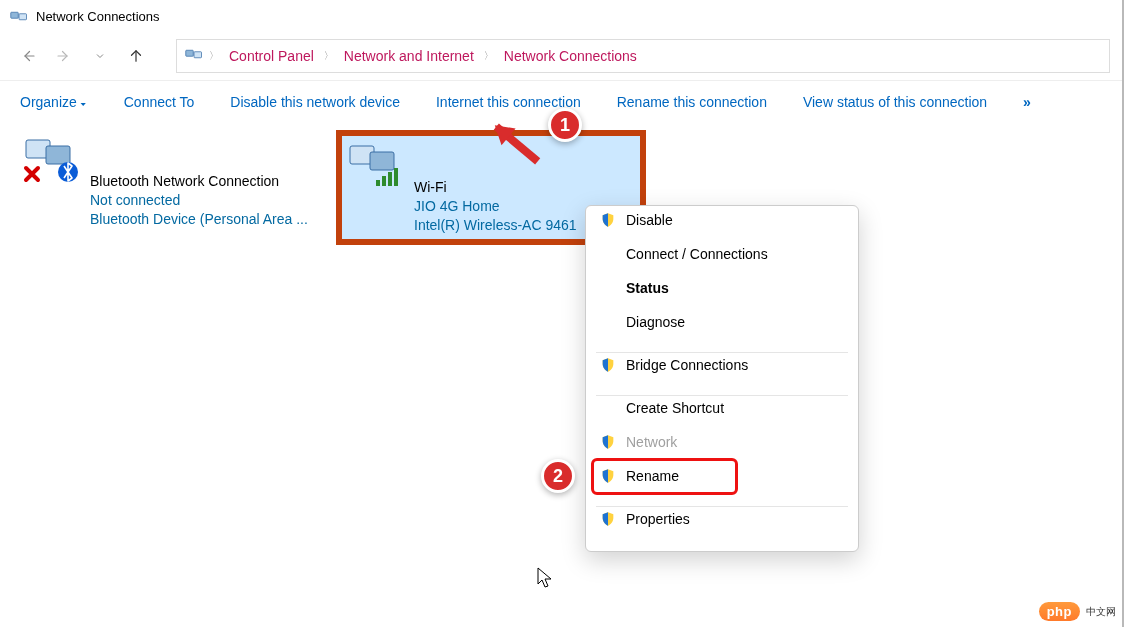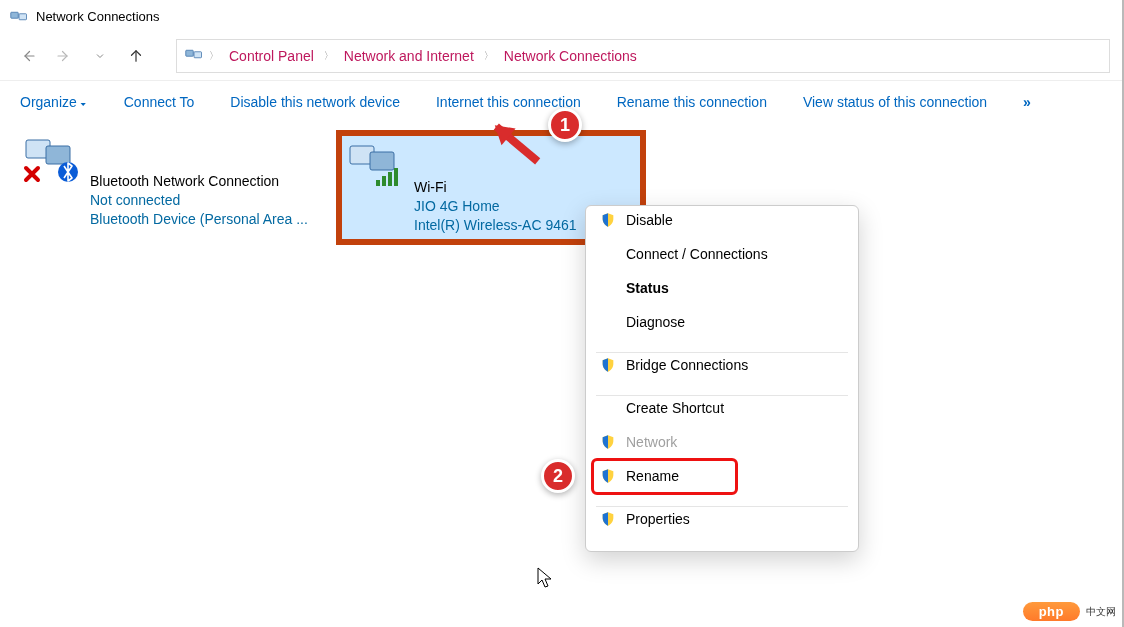--- a/index.html
+++ b/index.html
@@ -42,21 +42,21 @@
 .badge { position: absolute; width: 34px; height: 34px; background: #d92c2c; border: 3px solid #fff; border-radius: 50%; color: #fff; font-weight: 700; font-size: 18px; display: flex; align-items: center; justify-content: center; box-shadow: 0 2px 6px rgba(0,0,0,.3); }
 .badge-1 { left: 548px; top: 108px; }
 .badge-2 { left: 541px; top: 459px; }
 .arrow1 { position: absolute; left: 490px; top: 140px; transform: rotate(-140deg); }
 .arrow1 .shaft { width: 54px; height: 8px; background: #d92c2c; }
 .arrow1 .head { position: absolute; right: -2px; top: -7px; width: 0; height: 0; border-left: 18px solid #d92c2c; border-top: 11px solid transparent; border-bottom: 11px solid transparent; }
 
 .cursor { position: absolute; left: 537px; top: 567px; }
 
 .watermark { position: absolute; right: 8px; bottom: 6px; display:flex; align-items:center; gap:6px; }
-.wm-pill { background: linear-gradient(#ff9a3c,#ff7a2a); color:#fff; font-weight:700; font-size:13px; padding:2px 16px; border-radius:10px; letter-spacing:0.5px;}
+.wm-pill { background: linear-gradient(#ff9a3c,#ff7a2a); color:#fff; font-weight:700; font-size:13px; padding:2px 8px; border-radius:10px; letter-spacing:0.5px;}
 .wm-text { font-size:10px; color:#333; }
 
 .gray-border-right { border-right: 2px solid #b9b9b9; height: 100%; position: absolute; right: 0; top:0;}
 </style>
 </head>
 <body>
 
 <div class="titlebar">
   <span class="app-icon">
     <svg viewBox="0 0 24 24" width="18" height="18">

